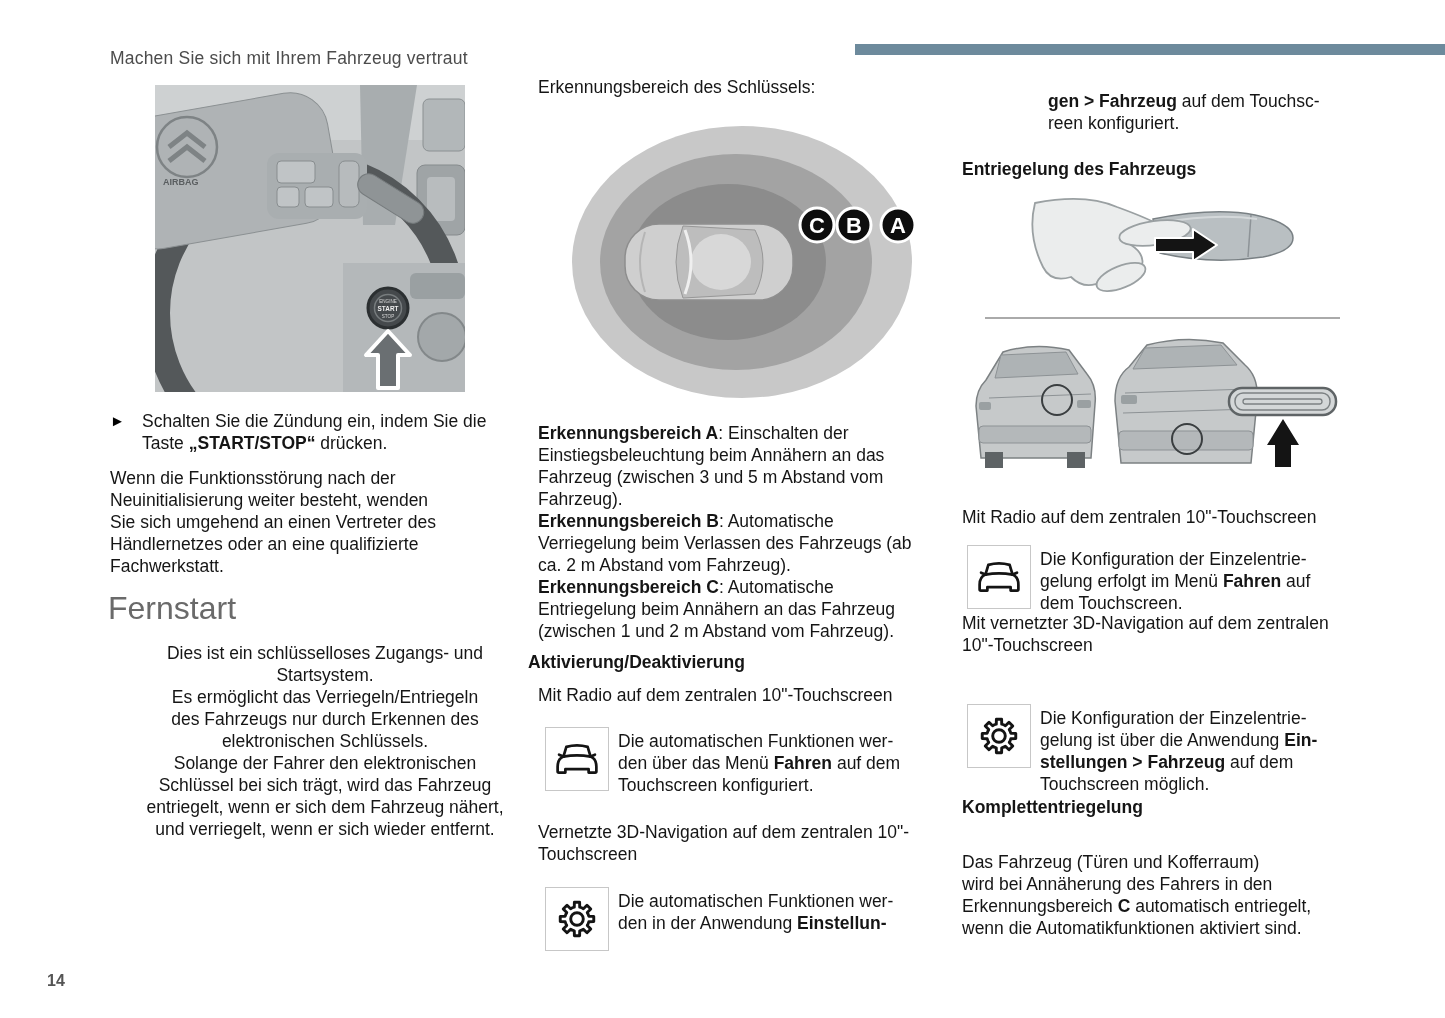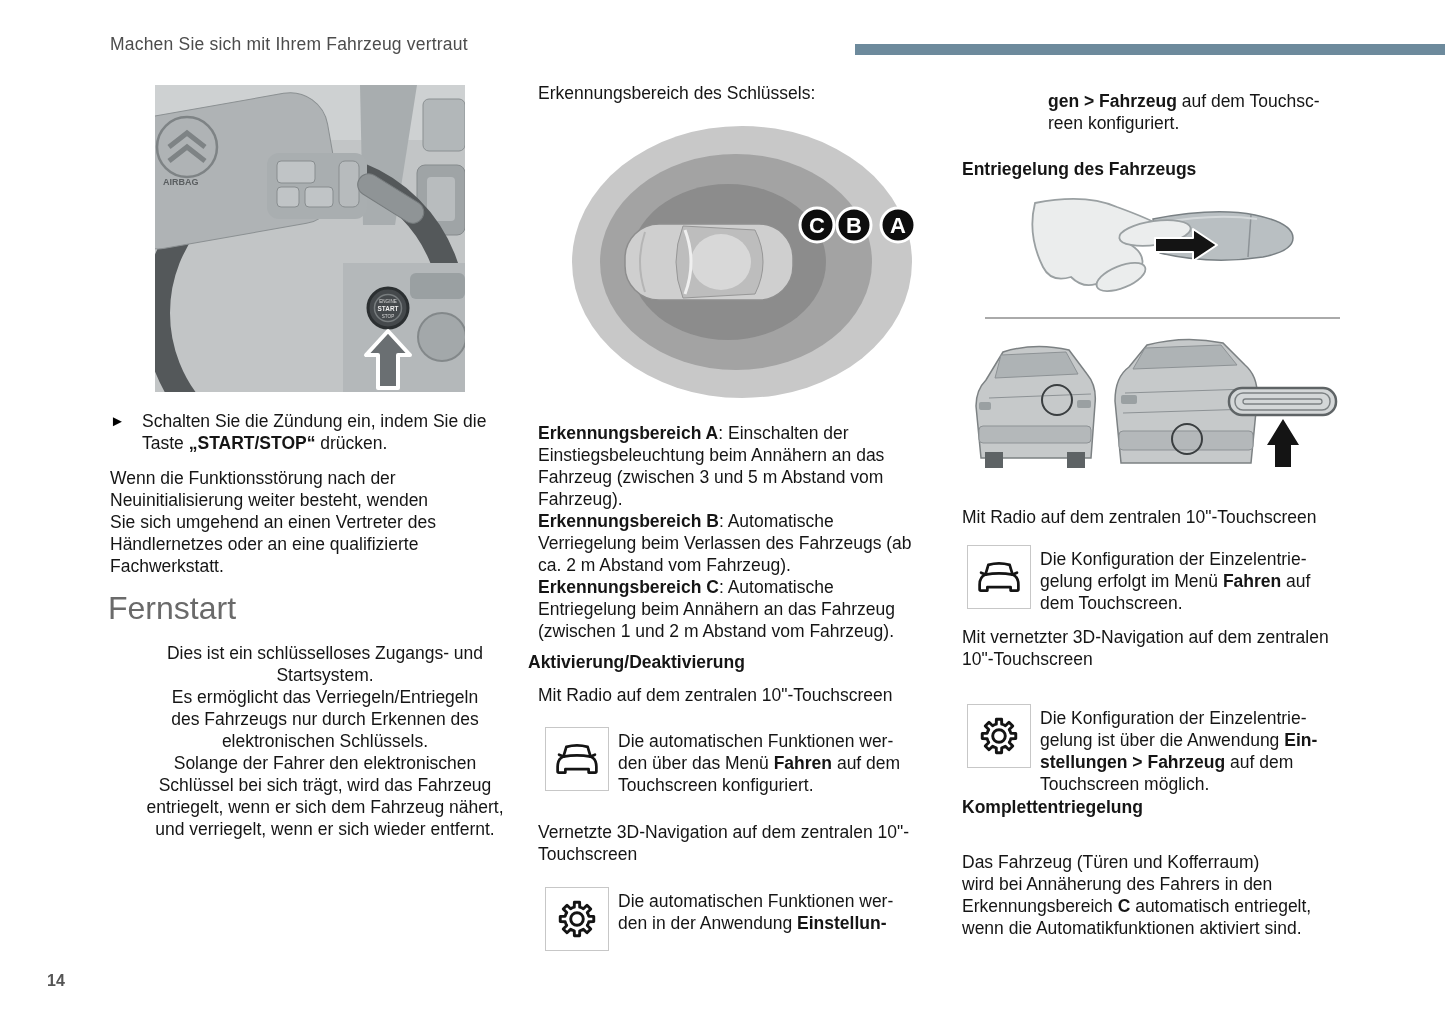--- a/index.html
+++ b/index.html
@@ -19,21 +19,21 @@
   .bullet{display:flex;}
   .bullet .marker{width:32px;font-size:15px;line-height:22px;color:#000;flex:0 0 32px;}
   .divider{height:2px;background:#aaaaaa;}
   .page-num{font-size:16px;font-weight:700;color:#555;}
 </style>
 </head>
 <body>
 
 <div class="page">
 
-  <div class="abs header-title" style="left:110px;top:34px;">Machen Sie sich mit Ihrem Fahrzeug vertraut</div>
+  <div class="abs header-title" style="left:110px;top:48px;">Machen Sie sich mit Ihrem Fahrzeug vertraut</div>
   <div class="abs top-bar" style="left:855px;top:44px;width:590px;background:#6d8a9c;"></div>
 
   <svg class="abs" style="left:155px;top:85px;" width="310" height="307" viewBox="0 0 310 307">
     <rect x="0" y="0" width="310" height="307" fill="#c2c5c6"></rect>
     <rect x="0" y="0" width="310" height="55" fill="#ced1d2"></rect>
     <polygon points="205,0 262,0 240,140 208,140" fill="#a8adaf"></polygon>
     <rect x="268" y="14" width="42" height="52" rx="6" fill="#b2b7b9" stroke="#8b9092"></rect>
     <rect x="262" y="80" width="48" height="70" rx="8" fill="#9fa4a6" stroke="#868b8d"></rect>
     <rect x="272" y="92" width="28" height="44" rx="4" fill="#b8bcbe"></rect>
 
@@ -91,21 +91,21 @@
   <p class="abs body-txt" style="left:110px;top:642px;text-align:center;">Dies ist ein schlüsselloses Zugangs- und
 Startsystem.
 Es ermöglicht das Verriegeln/Entriegeln
 des Fahrzeugs nur durch Erkennen des
 elektronischen Schlüssels.
 Solange der Fahrer den elektronischen
 Schlüssel bei sich trägt, wird das Fahrzeug
 entriegelt, wenn er sich dem Fahrzeug nähert,
 und verriegelt, wenn er sich wieder entfernt.</p>
 
-  <p class="abs body-txt" style="left:538px;top:82px;">Erkennungsbereich des Schlüssels:</p>
+  <p class="abs body-txt" style="left:538px;top:76px;">Erkennungsbereich des Schlüssels:</p>
 
   <svg class="abs" style="left:570px;top:112px;" width="350" height="294" viewBox="0 0 350 294">
     <ellipse cx="172" cy="150" rx="170" ry="136" fill="#c8c8c8"></ellipse>
     <ellipse cx="166" cy="150" rx="136" ry="108" fill="#a3a3a3"></ellipse>
     <ellipse cx="158" cy="150" rx="98" ry="78" fill="#8c8c8c"></ellipse>
 
     <g transform="translate(55,108)">
       <rect x="0" y="4" width="168" height="76" rx="34" fill="#cfcfcf" stroke="#8e8e8e" stroke-width="1.5"></rect>
       <path d="M58 6 L130 10 Q146 42 130 74 L58 78 Q44 42 58 6 Z" fill="#bdbdbd" stroke="#979797"></path>
       <ellipse cx="96" cy="42" rx="30" ry="28" fill="#d8d8d8"></ellipse>
@@ -240,21 +240,21 @@
           <path d="M18 29.5 L13.5 27.5"></path>
           <path d="M46 29.5 L50.5 27.5"></path>
         </g>
       </svg>
     </div>
     <p class="body-txt"><span>Die Konfiguration der Einzelentrie-
 gelung erfolgt im Menü </span><strong>Fahren</strong><span> auf
 dem Touchscreen.</span></p>
   </div>
 
-  <p class="abs body-txt" style="left:962px;top:626px;">Mit vernetzter 3D-Navigation auf dem zentralen
+  <p class="abs body-txt" style="left:962px;top:612px;">Mit vernetzter 3D-Navigation auf dem zentralen
 10"-Touchscreen</p>
 
   <div class="abs icon-row" style="left:967px;top:704px;">
     <div class="icon-box">
       <svg width="64" height="64" viewBox="0 0 64 64">
         <g fill="none" stroke="#141414" stroke-width="3" stroke-linejoin="round">
           <path d="M44.2 29.2 L49.3 29.3 49.3 34.7 44.2 34.8 A12.5 12.5 0 0 1 42.6 38.6 L46.2 42.3 42.3 46.2 38.6 42.6 A12.5 12.5 0 0 1 34.8 44.2 L34.7 49.3 29.3 49.3 29.2 44.2 A12.5 12.5 0 0 1 25.4 42.6 L21.7 46.2 17.8 42.3 21.4 38.6 A12.5 12.5 0 0 1 19.8 34.8 L14.7 34.7 14.7 29.3 19.8 29.2 A12.5 12.5 0 0 1 21.4 25.4 L17.8 21.7 21.7 17.8 25.4 21.4 A12.5 12.5 0 0 1 29.2 19.8 L29.3 14.7 34.7 14.7 34.8 19.8 A12.5 12.5 0 0 1 38.6 21.4 L42.3 17.8 46.2 21.7 42.6 25.4 A12.5 12.5 0 0 1 44.2 29.2 Z"></path>
           <circle cx="32" cy="32" r="6.5"></circle>
         </g>
       </svg>

